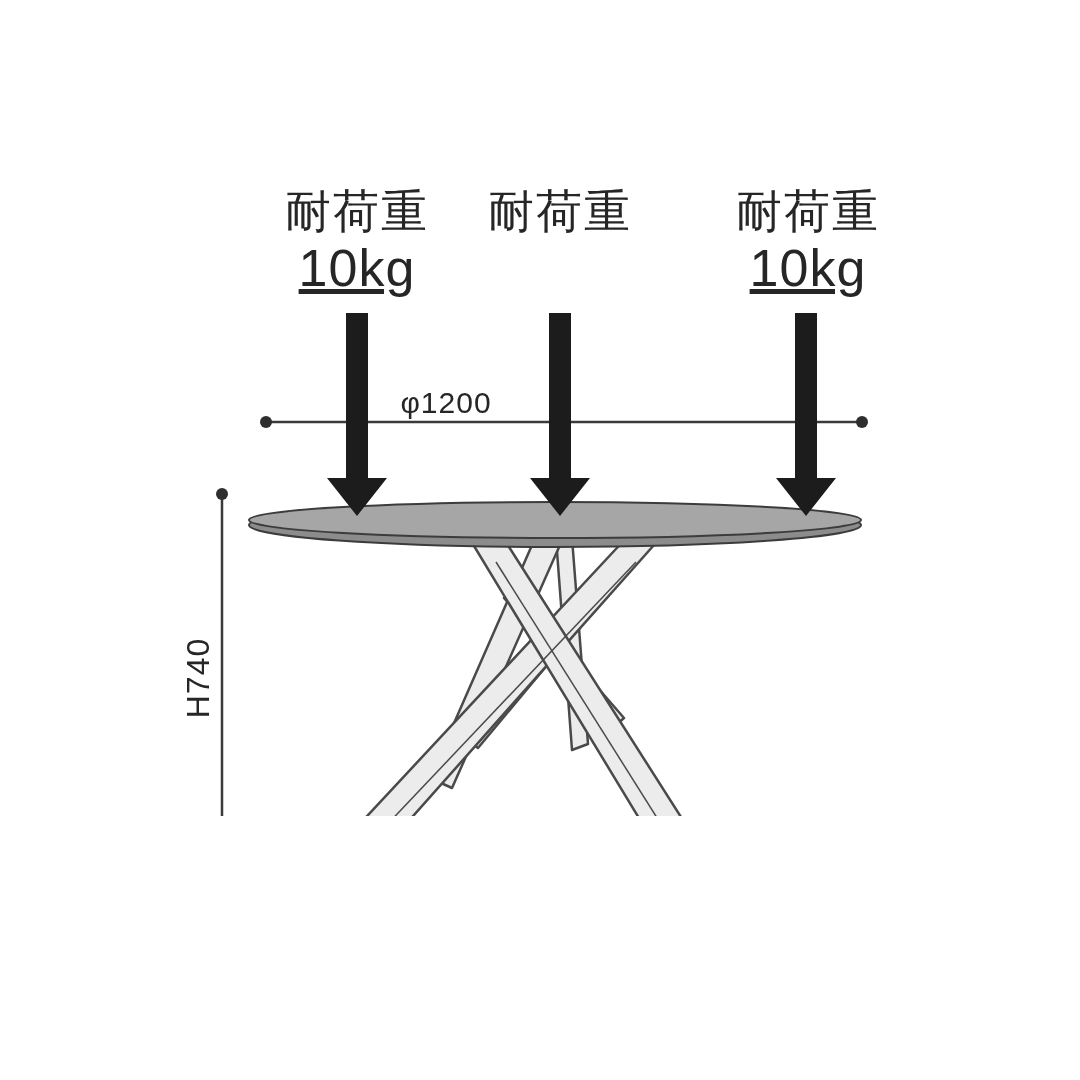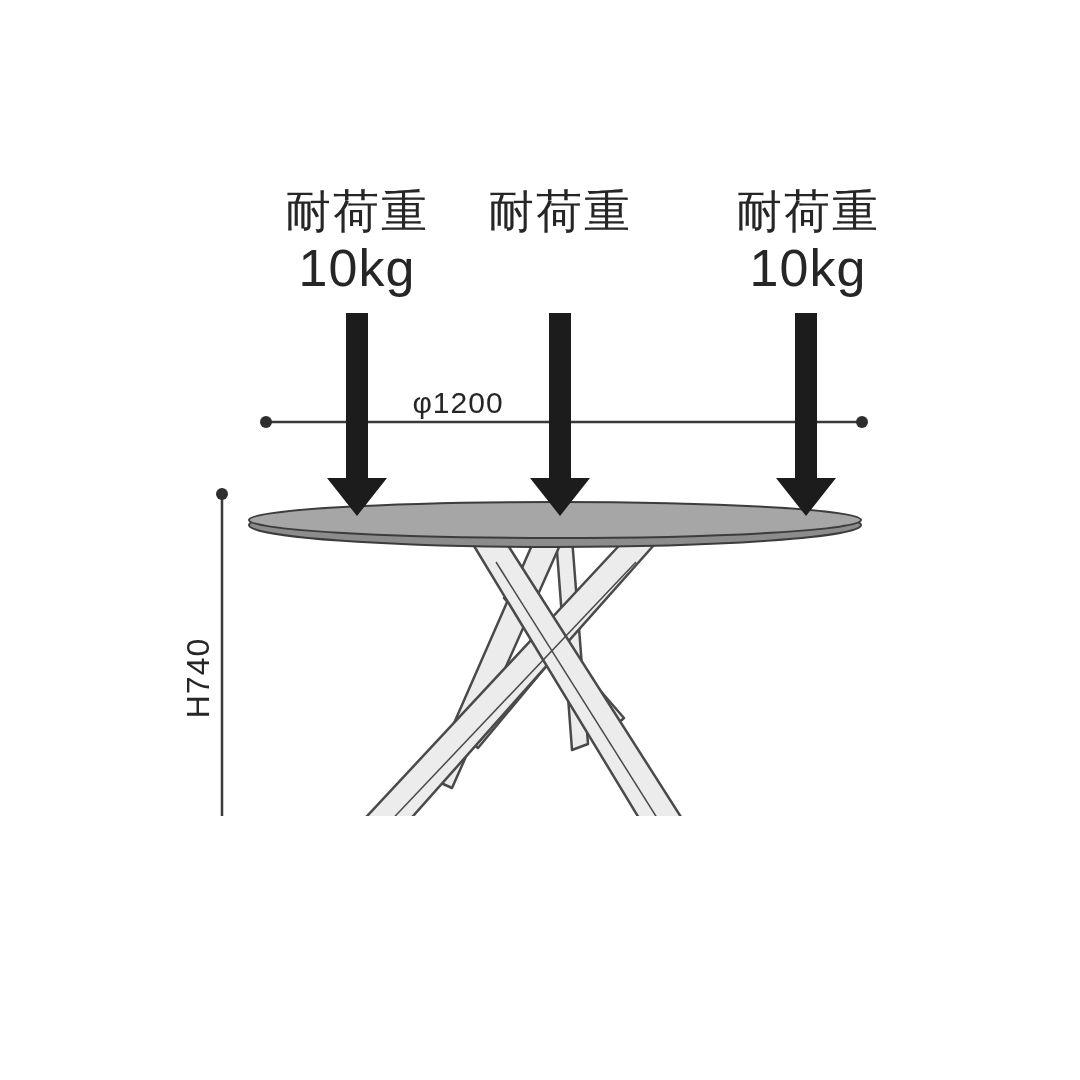--- a/index.html
+++ b/index.html
@@ -30,20 +30,21 @@
     font-size: 46px;
     line-height: 1.25;
     letter-spacing: 2px;
     white-space: nowrap;
   }
   .load-label .value {
     font-size: 52px;
     line-height: 1.05;
     letter-spacing: 1px;
     white-space: nowrap;
+    text-decoration: underline;
   }
   .dim-label {
     position: absolute;
     transform: translateX(-50%);
     color: #262626;
     font-size: 30px;
     letter-spacing: 1px;
     white-space: nowrap;
   }
   .height-label {
@@ -111,17 +112,17 @@
 
   <div class="load-label" style="left:560px; top:183px;">
     <div class="name">耐荷重</div>
   </div>
 
   <div class="load-label" style="left:808px; top:183px;">
     <div class="name">耐荷重</div>
     <div class="value">10kg</div>
   </div>
 
-  <div class="dim-label" style="left:458px; top:386px;">φ1200</div>
+  <div class="dim-label" style="left:446px; top:386px;">φ1200</div>
 
   <div class="height-label" style="left:198px; top:678px;">H740</div>
 
 </div>
 
 </body></html>

